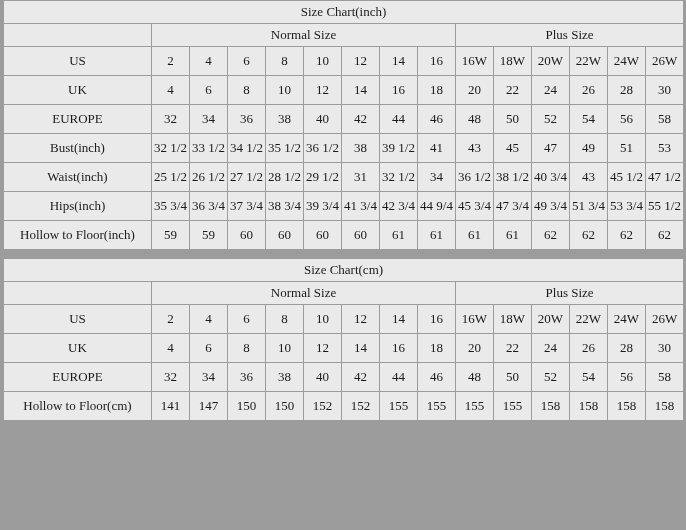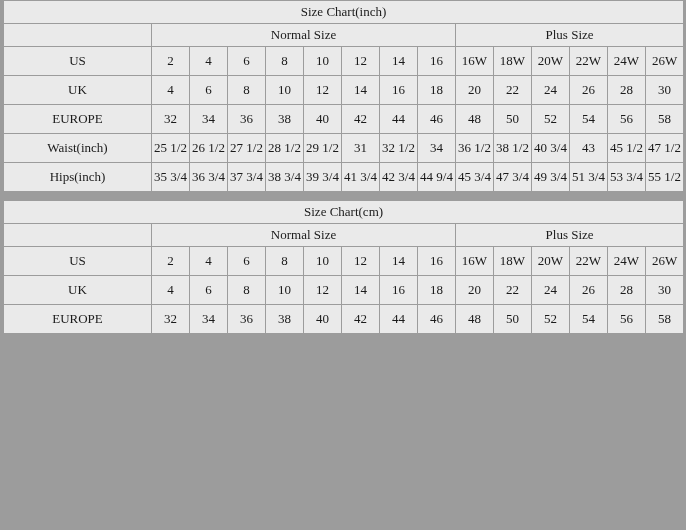--- a/index.html
+++ b/index.html
@@ -139,20 +139,37 @@
           <td class="val">44</td>
           <td class="val">46</td>
           <td class="val">48</td>
           <td class="val">50</td>
           <td class="val">52</td>
           <td class="val">54</td>
           <td class="val">56</td>
           <td class="val">58</td>
         </tr>
 
+        <tr class="row-normal">
+          <td class="label-cell">Bust(inch)</td>
+          <td class="val">32 1/2</td>
+          <td class="val">33 1/2</td>
+          <td class="val">34 1/2</td>
+          <td class="val">35 1/2</td>
+          <td class="val">36 1/2</td>
+          <td class="val">38</td>
+          <td class="val">39 1/2</td>
+          <td class="val">41</td>
+          <td class="val">43</td>
+          <td class="val">45</td>
+          <td class="val">47</td>
+          <td class="val">49</td>
+          <td class="val">51</td>
+          <td class="val">53</td>
+        </tr>
 
         <tr class="row-normal">
           <td class="label-cell">Waist(inch)</td>
           <td class="val">25 1/2</td>
           <td class="val">26 1/2</td>
           <td class="val">27 1/2</td>
           <td class="val">28 1/2</td>
           <td class="val">29 1/2</td>
           <td class="val">31</td>
           <td class="val">32 1/2</td>
@@ -176,20 +193,37 @@
           <td class="val">42 3/4</td>
           <td class="val">44 9/4</td>
           <td class="val">45 3/4</td>
           <td class="val">47 3/4</td>
           <td class="val">49 3/4</td>
           <td class="val">51 3/4</td>
           <td class="val">53 3/4</td>
           <td class="val">55 1/2</td>
         </tr>
 
+        <tr class="row-normal">
+          <td class="label-cell">Hollow to Floor(inch)</td>
+          <td class="val">59</td>
+          <td class="val">59</td>
+          <td class="val">60</td>
+          <td class="val">60</td>
+          <td class="val">60</td>
+          <td class="val">60</td>
+          <td class="val">61</td>
+          <td class="val">61</td>
+          <td class="val">61</td>
+          <td class="val">61</td>
+          <td class="val">62</td>
+          <td class="val">62</td>
+          <td class="val">62</td>
+          <td class="val">62</td>
+        </tr>
       </tbody>
     </table>
   </div>
 
   <div class="gap"></div>
 
   <div class="chart-block">
     <table class="size-chart">
       <colgroup>
         <col style="width:148px">
@@ -255,17 +289,34 @@
           <td class="val">50</td>
           <td class="val">52</td>
           <td class="val">54</td>
           <td class="val">56</td>
           <td class="val">58</td>
         </tr>
 
 
 
 
+        <tr class="row-cm">
+          <td class="label-cell">Hollow to Floor(cm)</td>
+          <td class="val">141</td>
+          <td class="val">147</td>
+          <td class="val">150</td>
+          <td class="val">150</td>
+          <td class="val">152</td>
+          <td class="val">152</td>
+          <td class="val">155</td>
+          <td class="val">155</td>
+          <td class="val">155</td>
+          <td class="val">155</td>
+          <td class="val">158</td>
+          <td class="val">158</td>
+          <td class="val">158</td>
+          <td class="val">158</td>
+        </tr>
       </tbody>
     </table>
   </div>
 
 </div>
 
 </body></html>

